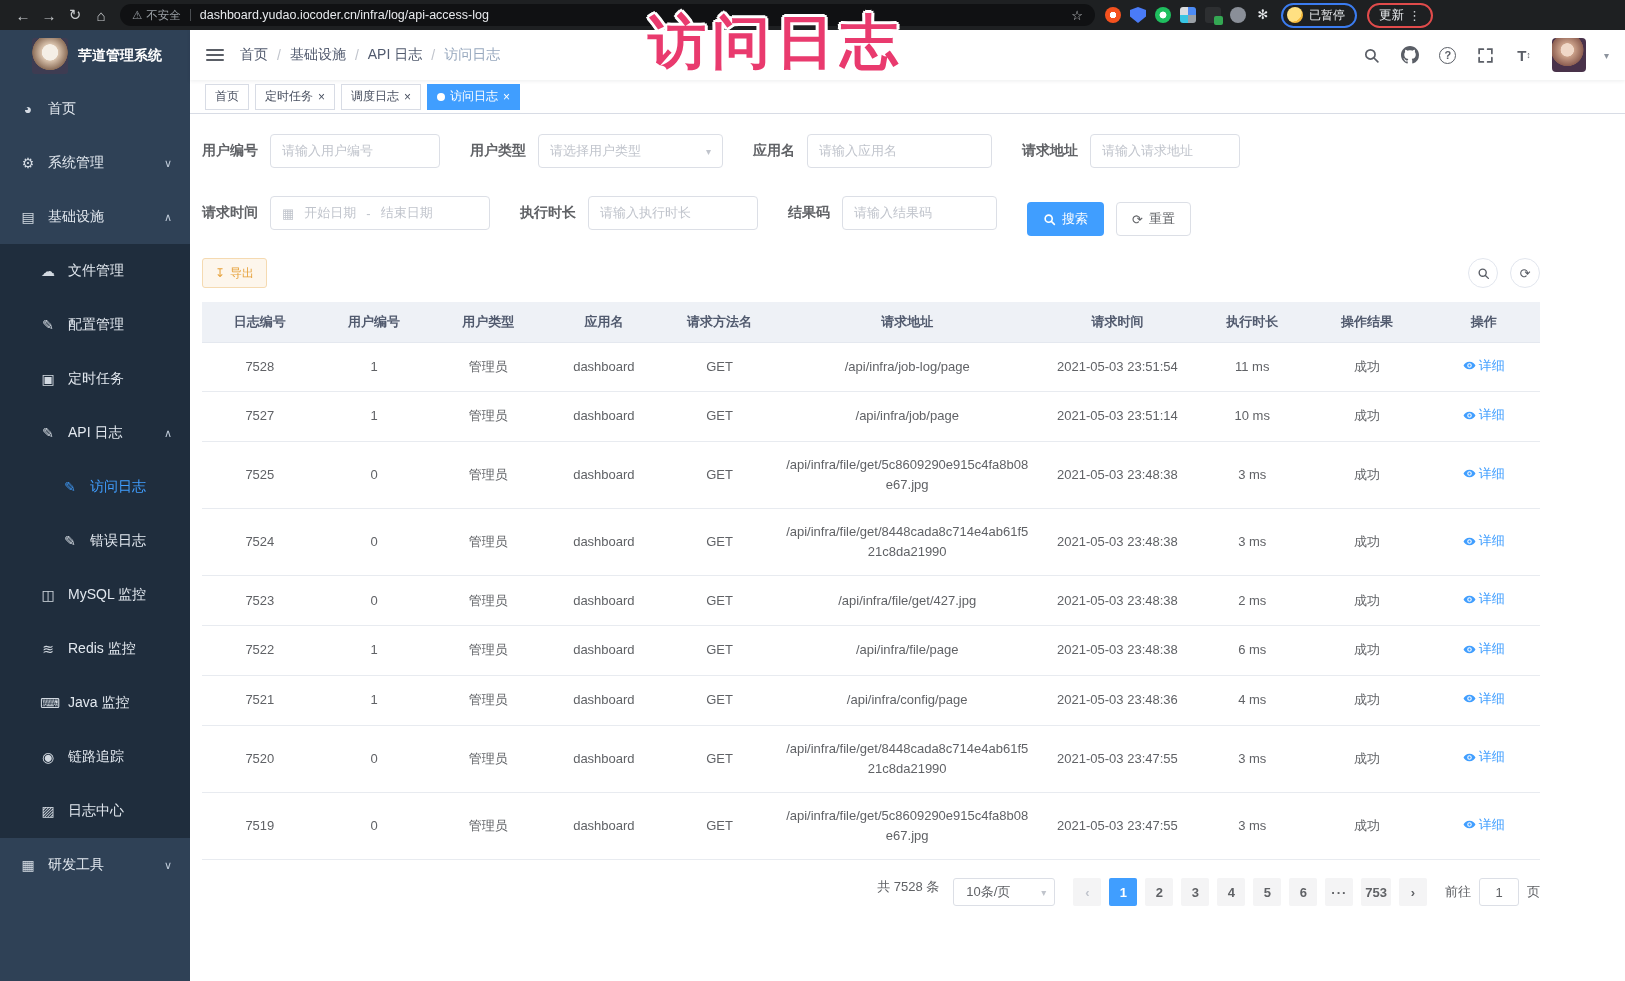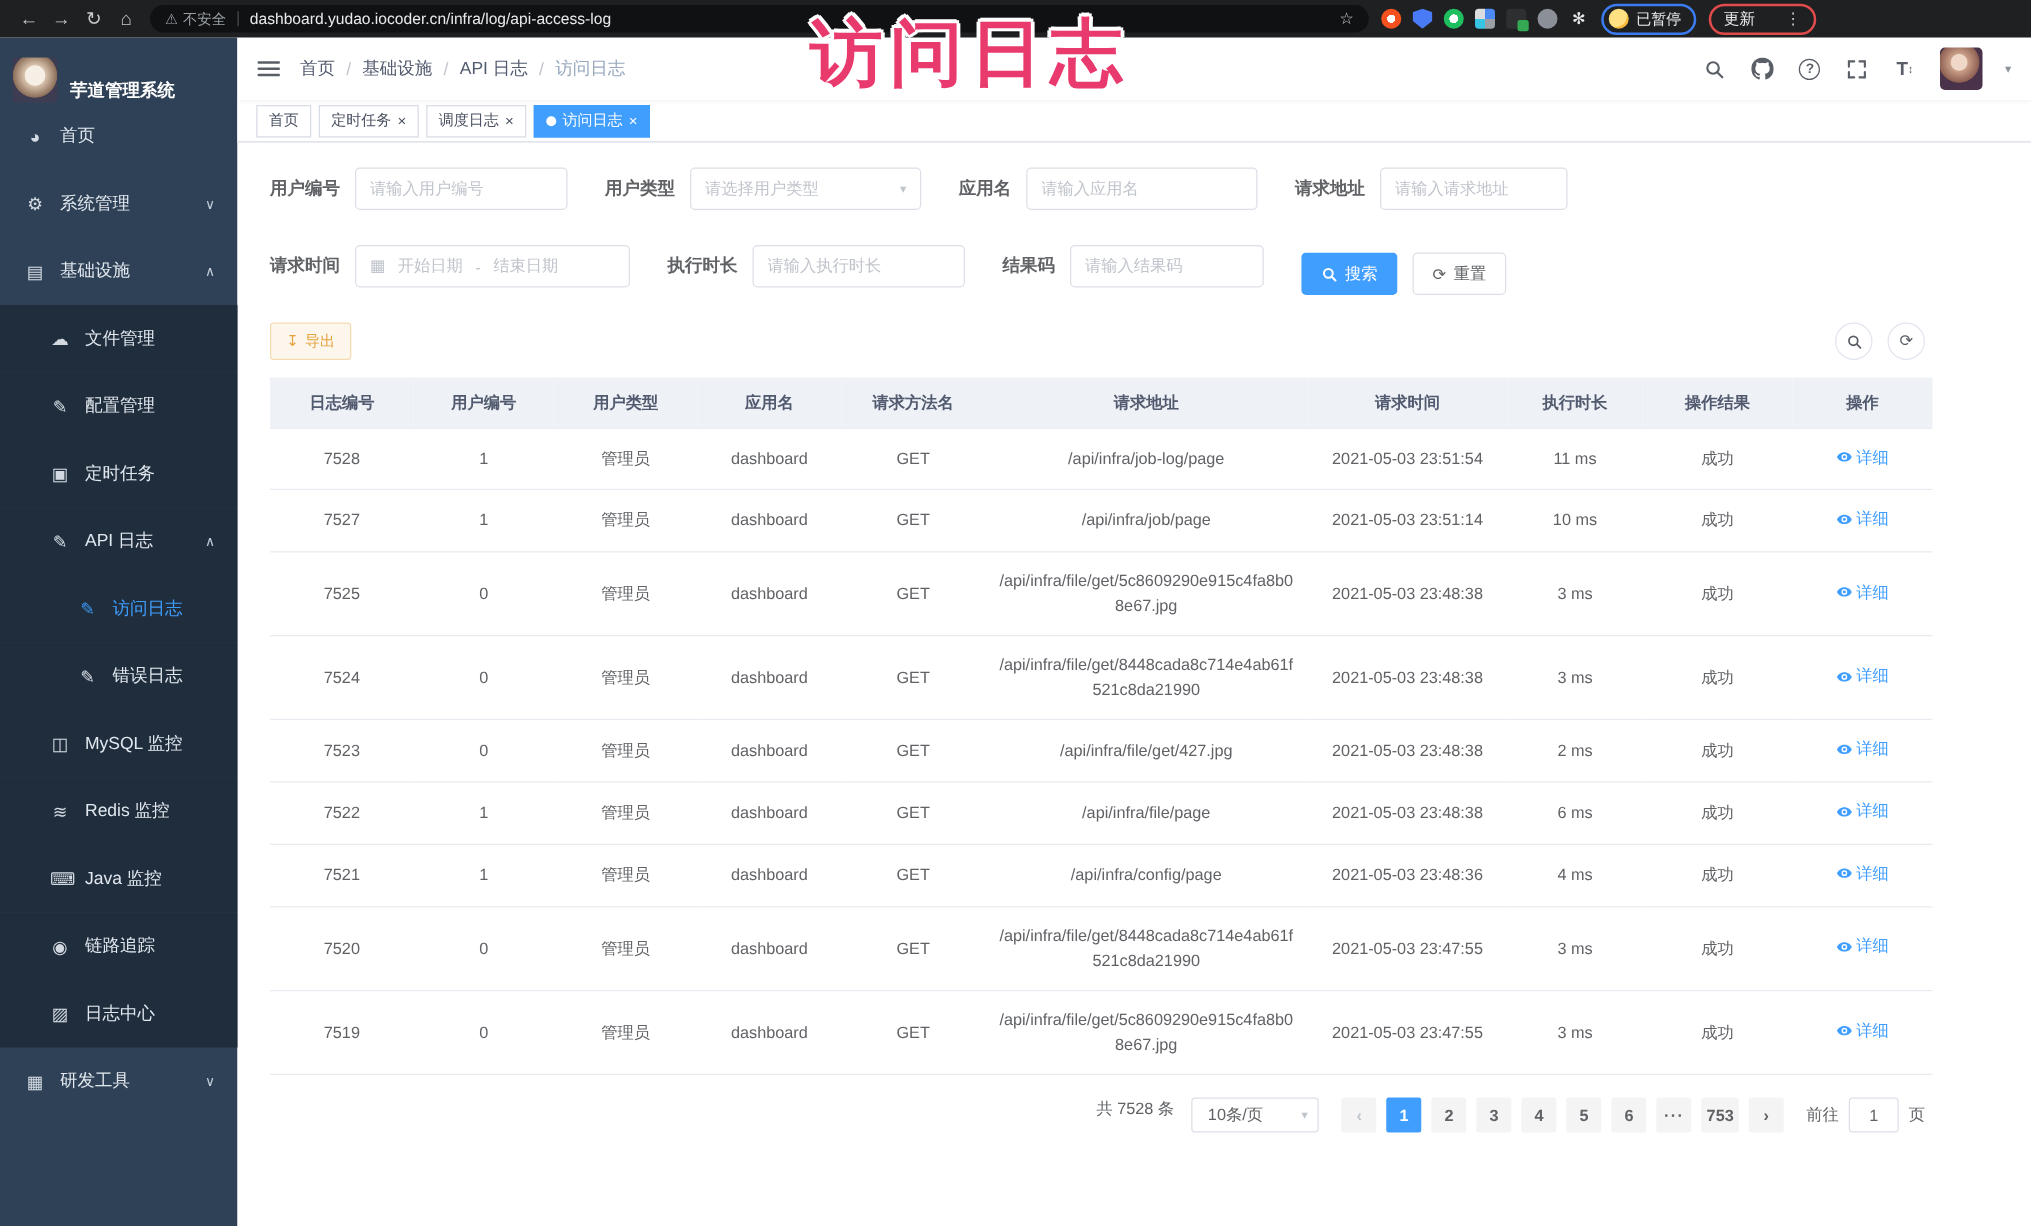--- a/index.html
+++ b/index.html
@@ -20,34 +20,34 @@
   .ext-shield { border-radius:0; clip-path:polygon(50% 0,100% 18%,100% 60%,50% 100%,0 60%,0 18%); background:#4a7bf7; }
   .ext-green  { background:radial-gradient(circle,#fff 30%,#1fbf5f 32%); }
   .ext-grid   { border-radius:3px; background:conic-gradient(#4c8bf5 25%,#9aa0a6 0 50%,#37c5e3 0 75%,#dadce0 0); }
   .ext-trans  { border-radius:3px; background:#2d2f31; position:relative; }
   .ext-trans::after { content:""; position:absolute; right:-2px; bottom:-2px; width:9px; height:9px; border-radius:2px; background:#34a853; }
   .ext-ghost  { background:#8a8f98; }
   .ext-pin    { background:transparent; color:#e8eaed; font-size:13px; line-height:16px; text-align:center; }
   .profile-chip { display:flex; align-items:center; gap:6px; border:2px solid #3b7cf0; border-radius:13px; padding:2px 10px 2px 4px; margin-right:10px; }
   .profile-face { width:16px; height:16px; border-radius:50%; background:radial-gradient(circle at 35% 35%,#ffe082 60%,#f6b93b 62%); }
   .profile-label { color:#e8eaed; font-size:12px; white-space:nowrap; }
-  .update-chip { display:flex; align-items:center; gap:22px; border:2px solid #e14b4b; border-radius:14px; padding:2px 10px; }
+  .update-chip { display:flex; align-items:center; gap:2px; border:2px solid #e14b4b; border-radius:14px; padding:2px 10px; }
   .update-label { color:#e8eaed; font-size:12.5px; white-space:nowrap; }
   .kebab { color:#c7cacd; font-size:13px; margin-left:2px; }
 
   
   .watermark { position:absolute; left:648px; top:4px; z-index:60; font-size:58px; font-weight:800; letter-spacing:6px; color:#e93a6e; pointer-events:none;
     text-shadow:-2px -2px 0 #fff,2px -2px 0 #fff,-2px 2px 0 #fff,2px 2px 0 #fff,0 -3px 0 #fff,0 3px 0 #fff,-3px 0 0 #fff,3px 0 0 #fff; }
 
   
   .app { display:flex; height:951px; position:relative; }
 
   
   .sidebar { width:190px; background:#2f4156; color:#dfe6ee; flex:0 0 auto; display:flex; flex-direction:column; }
-  .logo-row { height:52px; display:flex; align-items:flex-end; gap:10px; padding:0 0 0 10px; flex:0 0 auto; }
+  .logo-row { height:52px; display:flex; align-items:center; gap:10px; padding:0 0 0 32px; flex:0 0 auto; }
   .logo-img { width:36px; height:36px; border-radius:3px; flex:0 0 auto;
     background:radial-gradient(circle at 50% 40%,#f5efe6 28%,#d9c3ad 30%,#8c6f5a 62%,#3e3c52 64%); }
   .logo-title { font-size:14px; font-weight:700; color:#fff; white-space:nowrap; }
   .menu { flex:1 1 auto; }
   .menu-item { height:54px; display:flex; align-items:center; font-size:14px; position:relative; cursor:pointer; color:#e2e8ef; }
   .menu-item.lvl0 { padding-left:20px; }
   .menu-item.lvl1 { padding-left:40px; }
   .menu-item.lvl2 { padding-left:62px; }
   .menu-item.in-group { background:#1f2d3d; }
   .menu-item.active { color:#409eff; }
@@ -74,21 +74,21 @@
 
   
   .tabbar { height:34px; background:#fff; border-bottom:1px solid #d8dce5; display:flex; align-items:center; padding:0 15px; gap:6px; }
   .tag-tab { height:26px; display:flex; align-items:center; gap:5px; border:1px solid #d8dce5; background:#fff; color:#495060; font-size:12px; padding:0 9px; cursor:pointer; }
   .tag-tab .dot { width:8px; height:8px; border-radius:50%; background:#fff; display:none; }
   .tag-tab.active { background:#409eff; border-color:#409eff; color:#fff; }
   .tag-tab.active .dot { display:inline-block; }
   .tab-close { font-size:12px; line-height:1; }
 
   
-  .content { flex:1 1 auto; padding:20px 85px 0 26px; position:relative; }
+  .content { flex:1 1 auto; padding:20px 85px 0 12px; position:relative; }
   .form-row { display:flex; align-items:center; margin-bottom:22px; }
   .fields { display:flex; align-items:center; }
   .field { display:flex; align-items:center; margin-right:30px; }
   .field > label { font-size:14px; font-weight:700; color:#606266; margin-right:12px; white-space:nowrap; }
   .inp { height:34px; border:1px solid #dcdfe6; border-radius:4px; background:#fff; display:flex; align-items:center; padding:0 11px; font-size:13px; color:#606266; position:relative; }
   .inp .ph { color:#c0c4cc; white-space:nowrap; overflow:hidden; }
   .inp.sel { justify-content:space-between; }
   .inp .caret2 { color:#c0c4cc; font-size:10px; margin-left:8px; }
   .inp.range { gap:10px; justify-content:flex-start; }
   .inp.range .cal { color:#c0c4cc; font-size:13px; }

